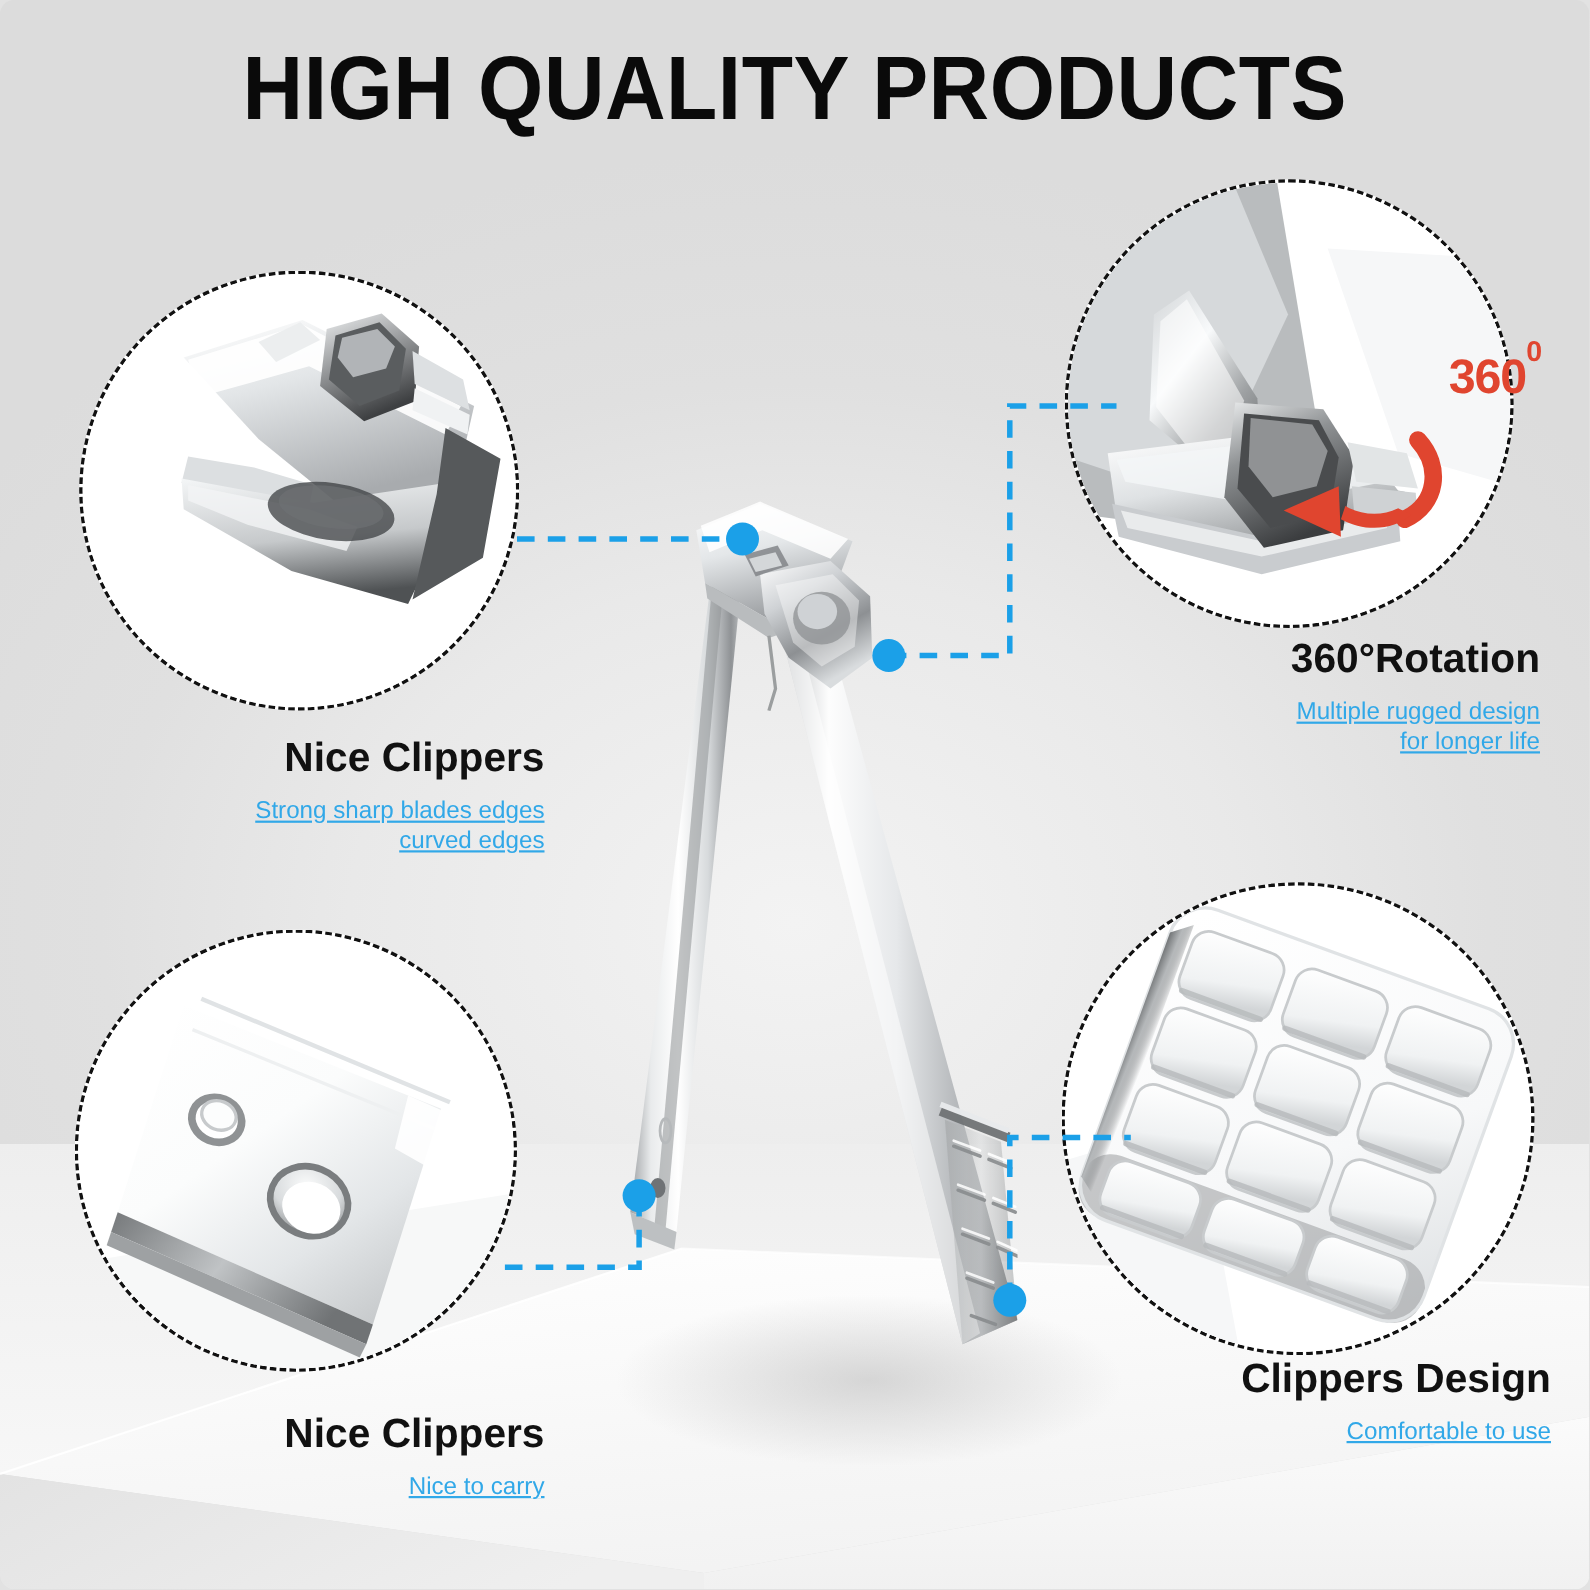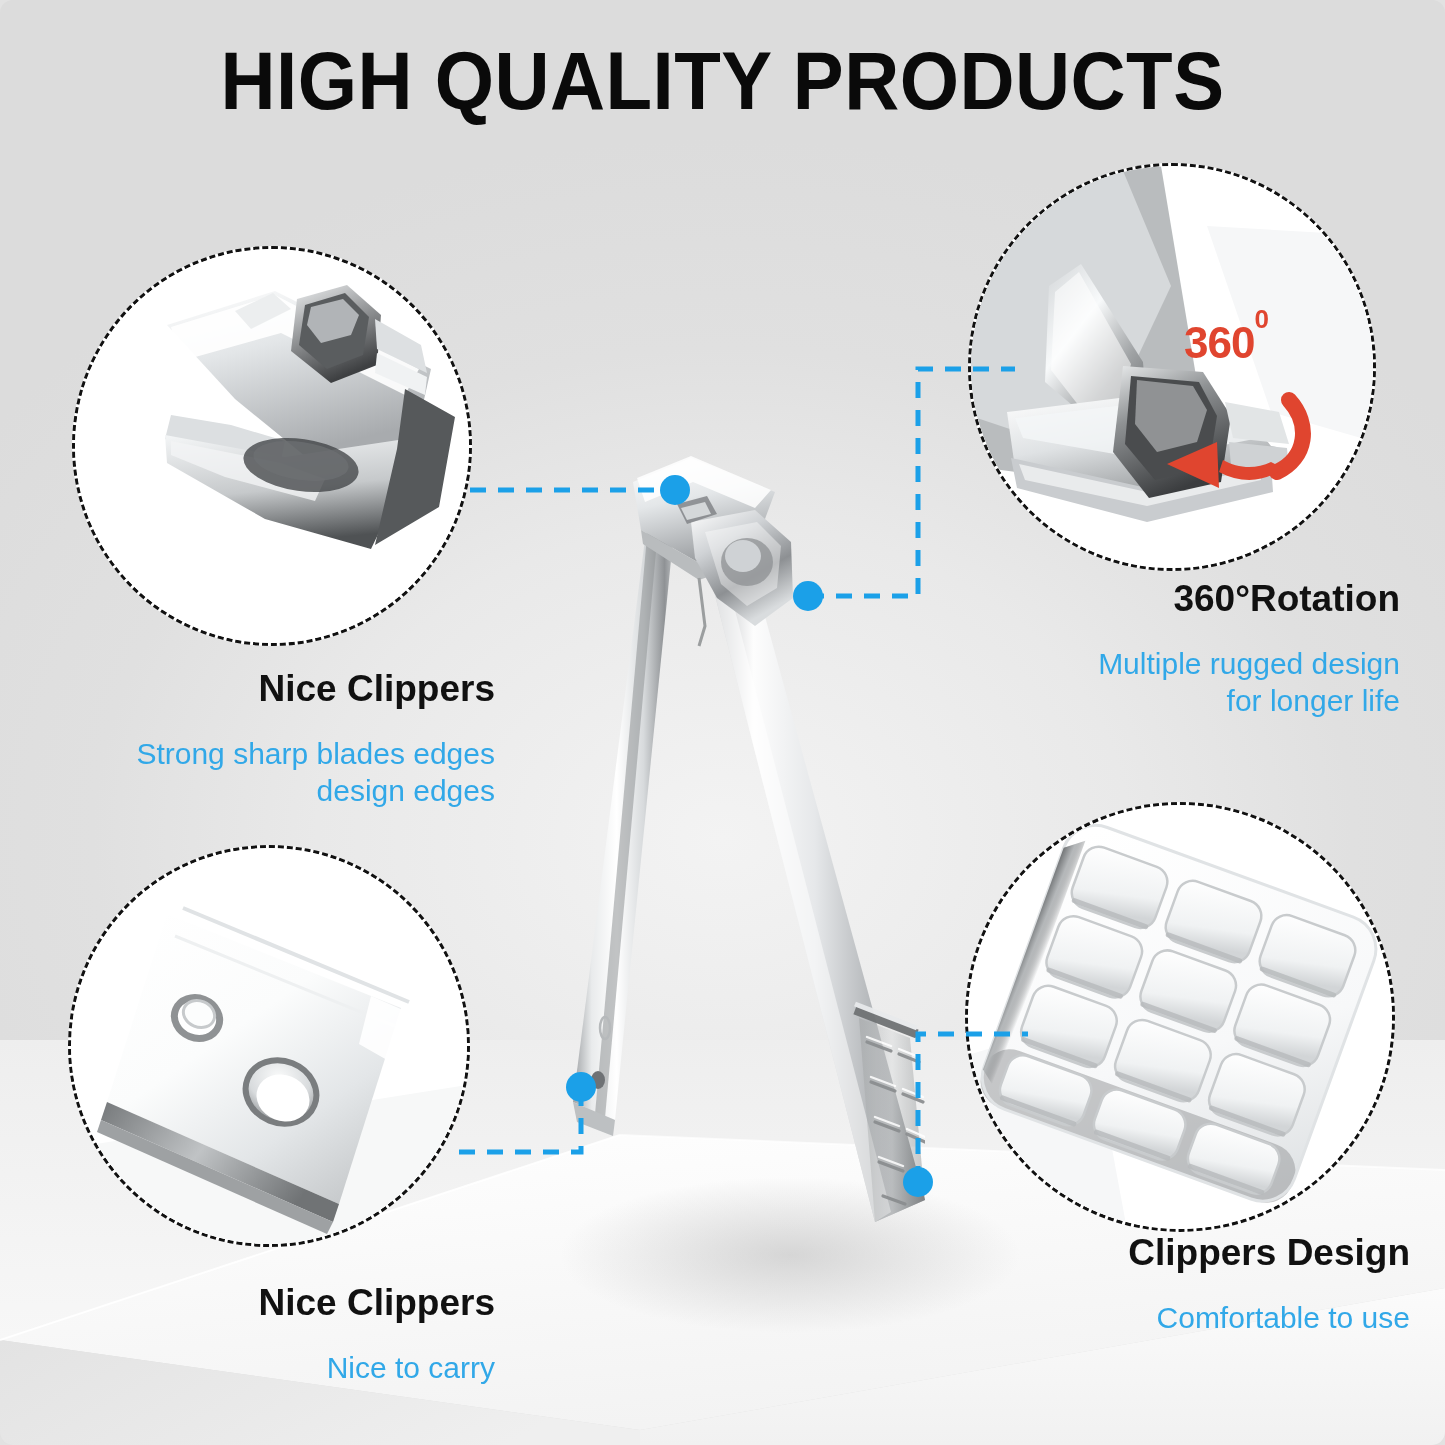--- a/index.html
+++ b/index.html
@@ -55,33 +55,34 @@
   .c-br{ left:965px; top:802px;  width:430px; height:430px; }
 
   
   .tb{ position:absolute; text-align:right; }
   .tb .head{
     font-weight:bold; color:#111;
     font-family:"Liberation Sans","DejaVu Sans",sans-serif;
     font-size:37px; line-height:1.15; white-space:nowrap;
   }
   .tb .sub{
-    color:#31a8e8; font-size:30px; line-height:1.25;
-    margin-top:24px;
+    color:#31a8e8; font-size:22px; line-height:1.25;
+    margin-top:12px;
     font-family:"Liberation Sans","DejaVu Sans",sans-serif;
+    text-decoration:underline;
   }
 
   .tb-nice1{ left:55px;  top:668px; width:440px; }
   .tb-rot  { left:1000px;top:578px; width:400px; }
   .tb-nice2{ left:55px;  top:1282px;width:440px; }
   .tb-ergo { left:970px; top:1232px;width:440px; }
 
   
   .badge360{
-    position:absolute; left:1184px; top:318px;
+    position:absolute; left:1317px; top:318px;
     color:#e0452f; font-weight:bold; font-size:44px;
     font-family:"Liberation Sans","DejaVu Sans",sans-serif;
     letter-spacing:-1px;
   }
   .badge360 sup{ font-size:26px; top:-0.55em; position:relative; }
 
   
   .conn{ position:absolute; left:0; top:0; width:1445px; height:1445px; pointer-events:none; }
   .dot{
     position:absolute; width:30px; height:30px; border-radius:50%;
@@ -453,21 +454,21 @@
   <div class="dot d4"></div>
 
   <div class="badge360">
     <span>360</span><sup>0</sup>
   </div>
 
   <div class="tb tb-nice1">
     <div class="head">Nice Clippers</div>
     <div class="sub">
       <div>Strong sharp blades edges</div>
-      <div>design edges</div>
+      <div>curved edges</div>
     </div>
   </div>
 
   <div class="tb tb-rot">
     <div class="head">360°Rotation</div>
     <div class="sub">
       <div>Multiple rugged design</div>
       <div>for longer life</div>
     </div>
   </div>

